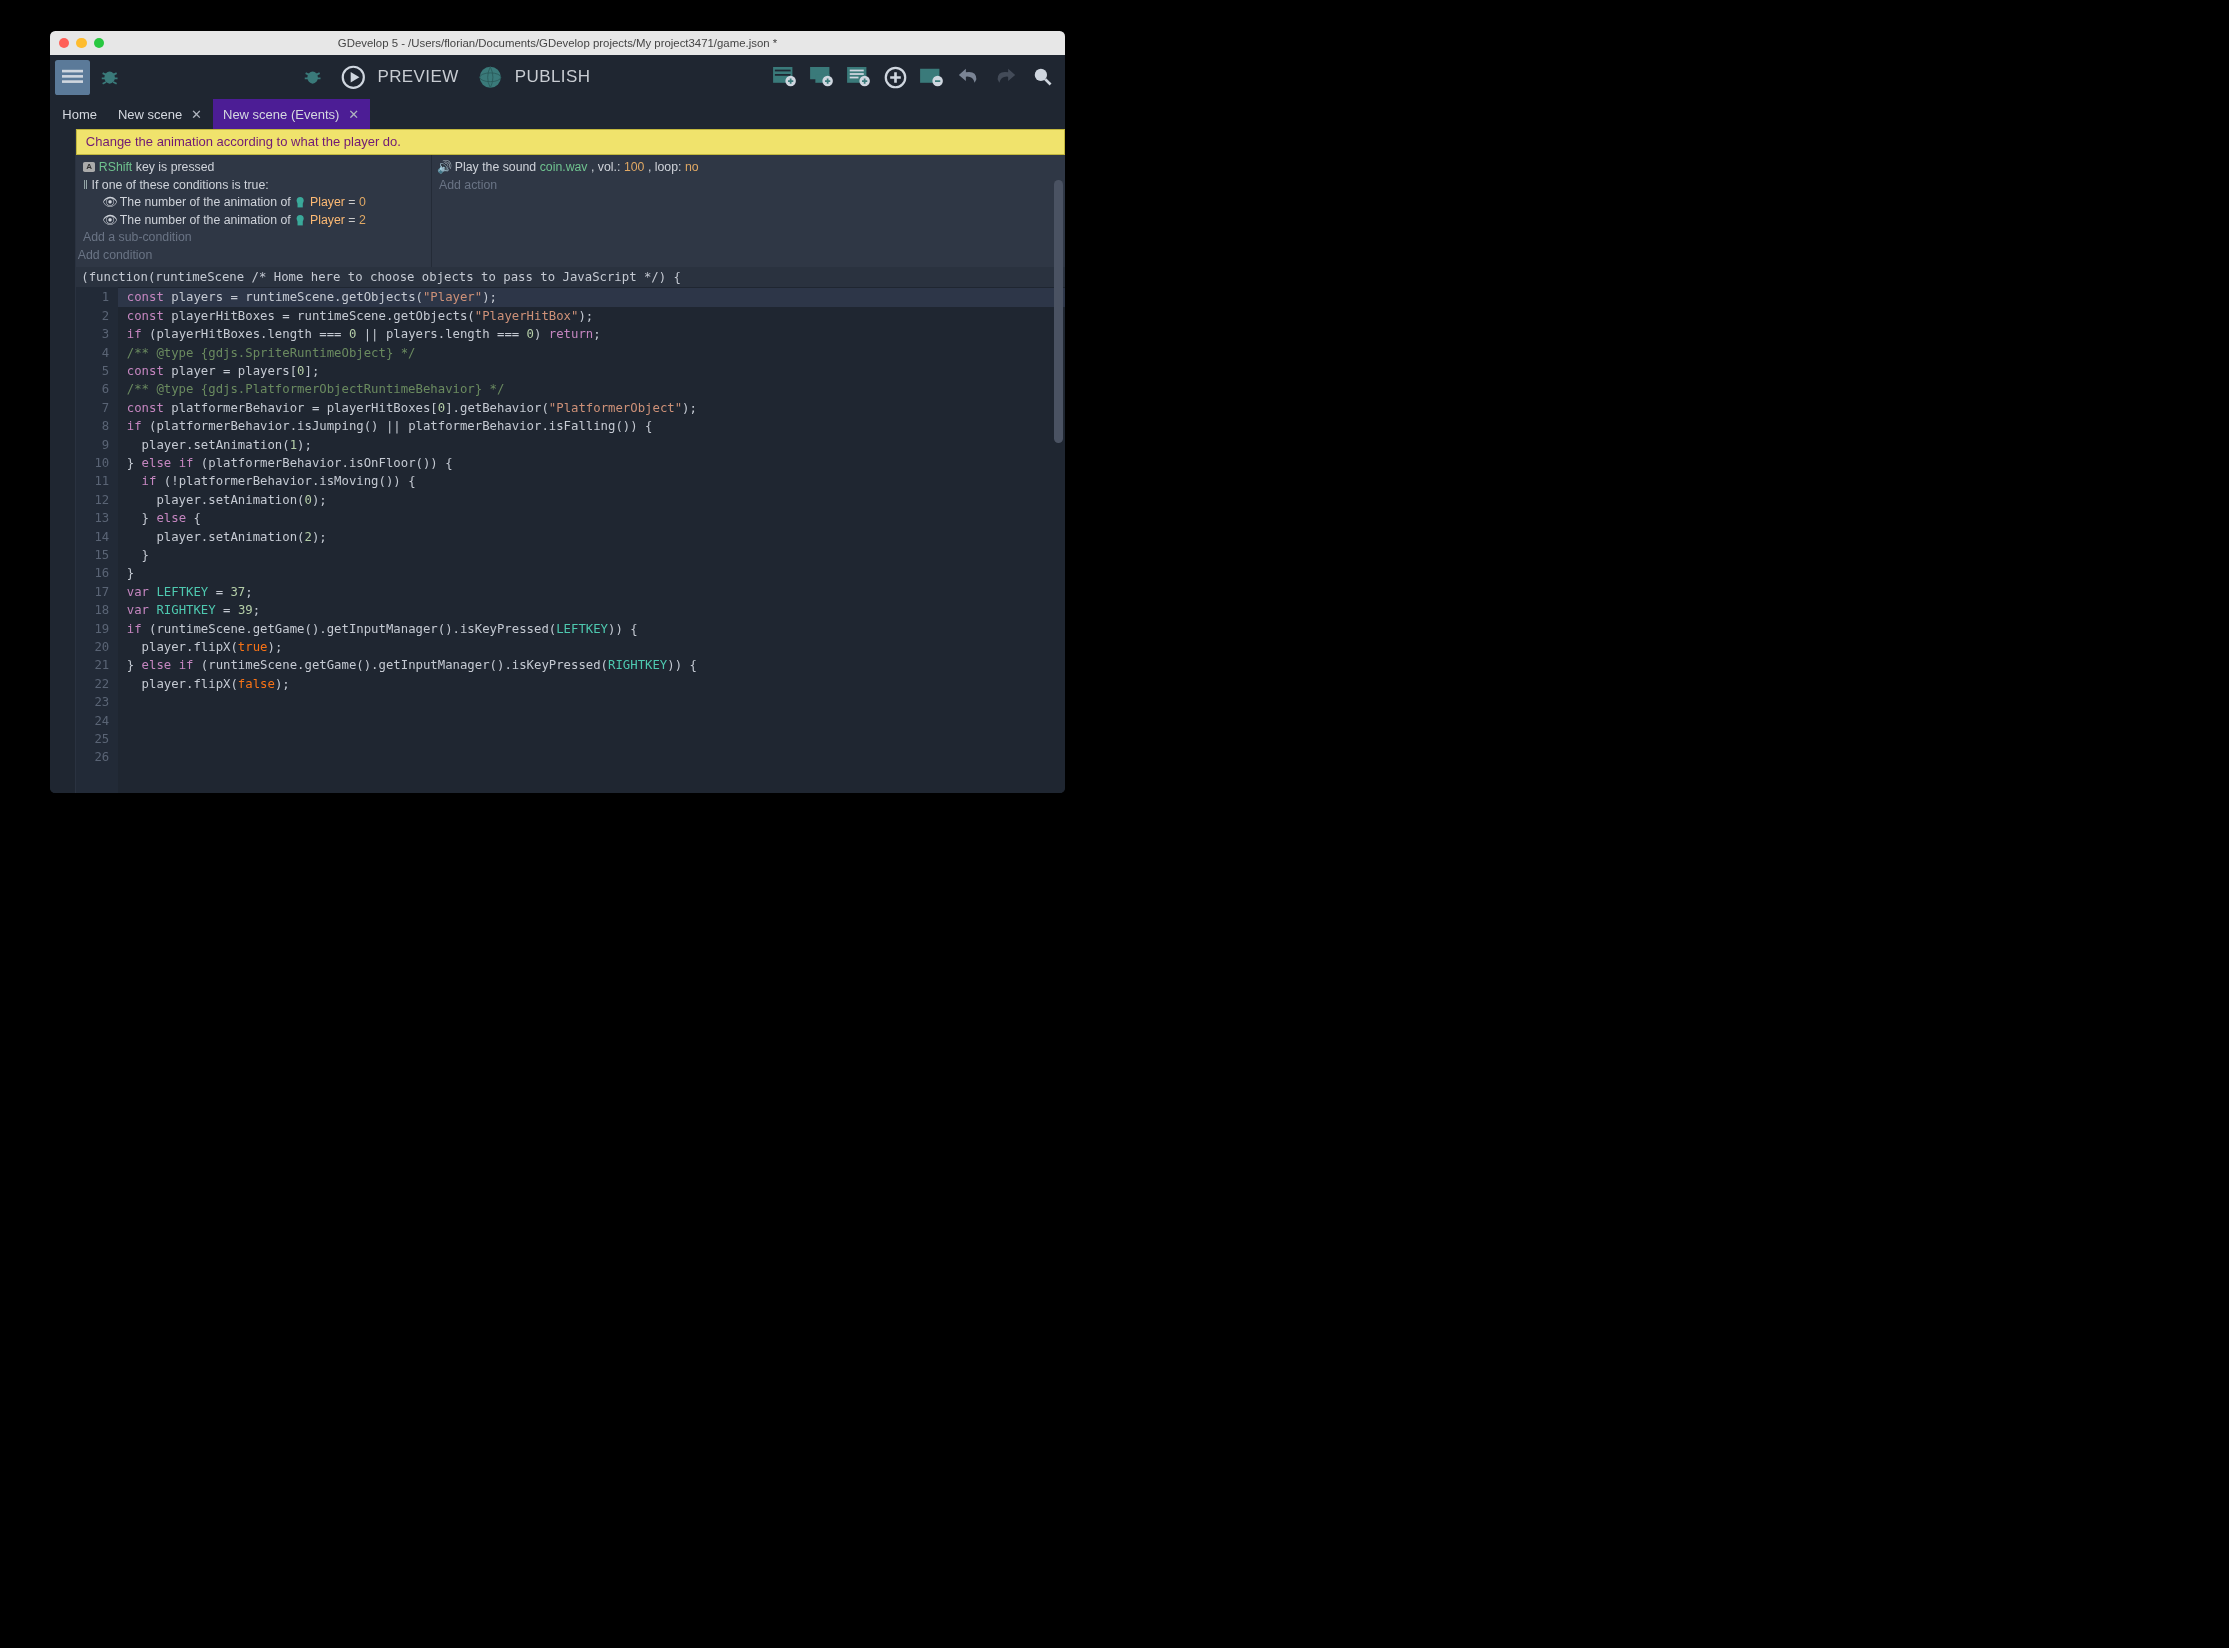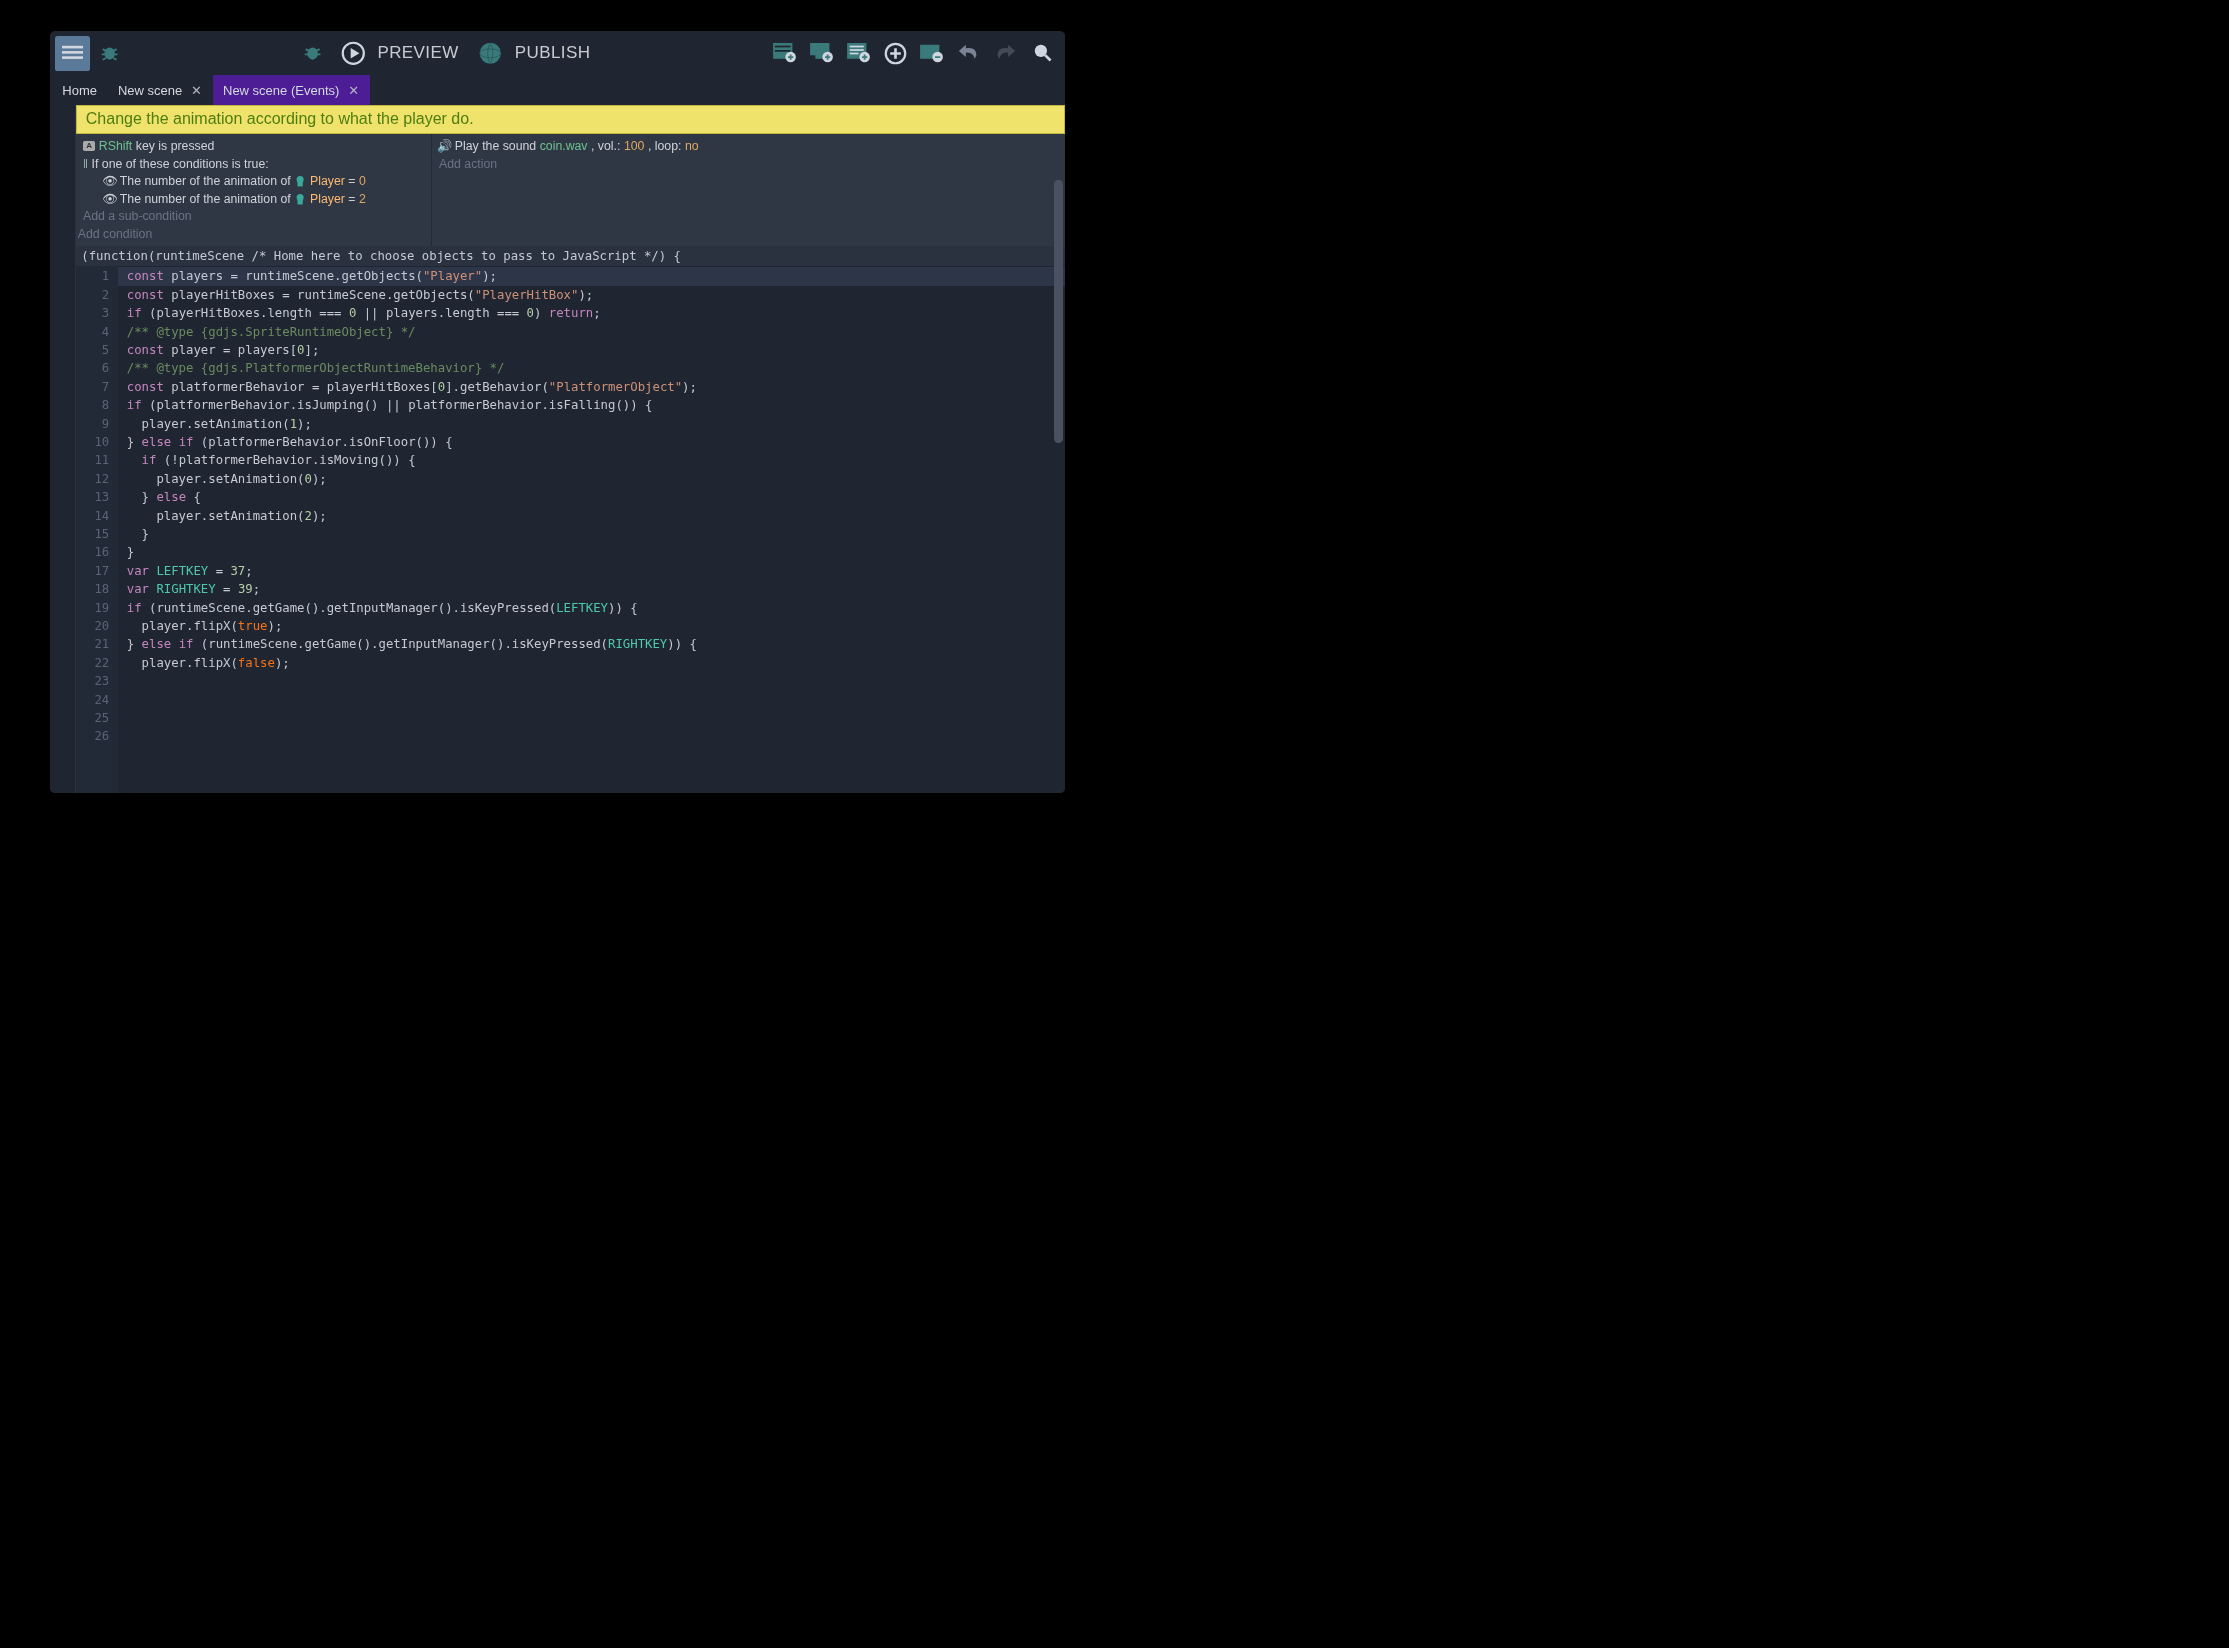--- a/index.html
+++ b/index.html
@@ -93,23 +93,23 @@
     border-right: 0.9px solid #2a3240;
   }
   .main {
     flex: 1;
     display: flex;
     flex-direction: column;
     overflow: hidden;
   }
   .comment-bar {
     background: #f0e36c;
-    color: #4d7c0f;
+    color: #701a75;
     padding: 4.4px 8.8px;
-    font-size: 16px;
+    font-size: 13px;
     border: 0.9px solid #c2b73e;
   }
   .event-block {
     display: flex;
     background: #2f3745;
     font-size: 12.3px;
     color: #cfd3da;
   }
   .cond-col {
     width: 356px;
@@ -189,20 +189,28 @@
     border-radius: 4.4px;
   }
   svg { display: block; }
   .obj-icon { width:12.3px; height:12.3px; display:inline-flex; align-items:center; justify-content:center; }
 </style>
 </head>
 <body>
 
 <div class="window">
 
+  <div class="titlebar">
+    <div class="traffic-lights">
+      <div class="tl red"></div>
+      <div class="tl yellow"></div>
+      <div class="tl green"></div>
+    </div>
+    <div class="title">GDevelop 5 - /Users/florian/Documents/GDevelop projects/My project3471/game.json *</div>
+  </div>
 
   <div class="toolbar">
     <div class="toolbar-left">
       <div class="tb-btn active">
         <svg width="21" height="17.6" viewBox="0 0 24 20">
             <rect x="0" y="2" width="24" height="3" fill="#cfd6df"></rect>
             <rect x="0" y="8" width="24" height="3" fill="#cfd6df"></rect>
             <rect x="0" y="14" width="24" height="3" fill="#cfd6df"></rect>
           </svg>
       </div>

